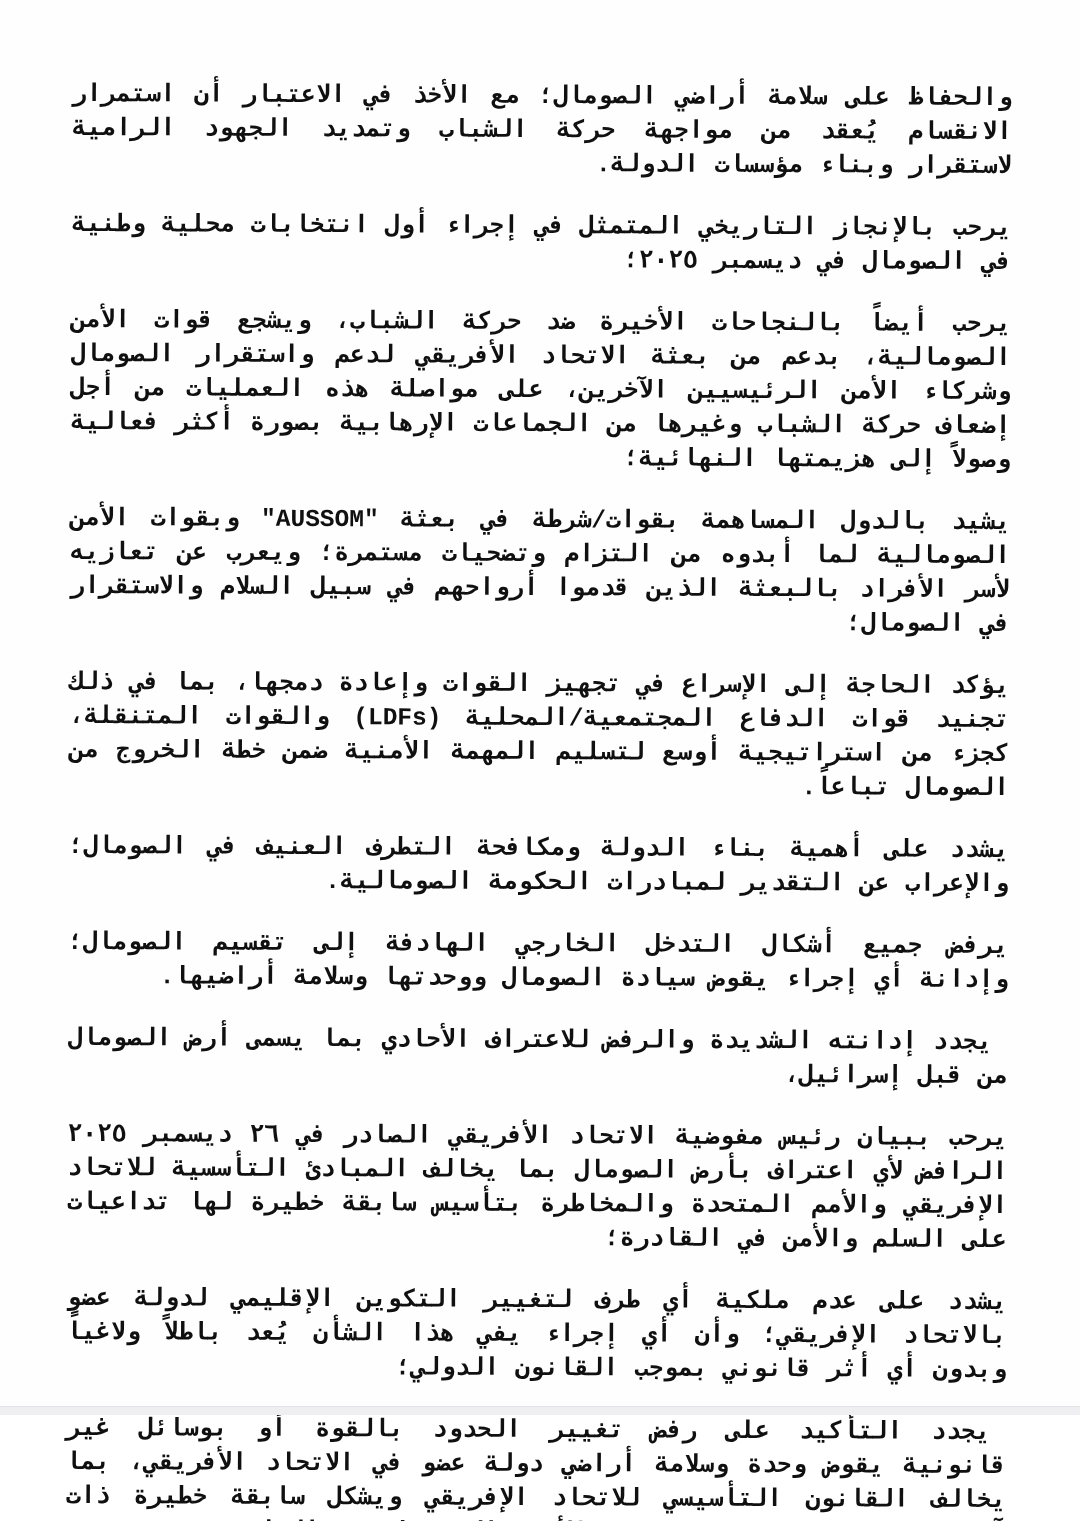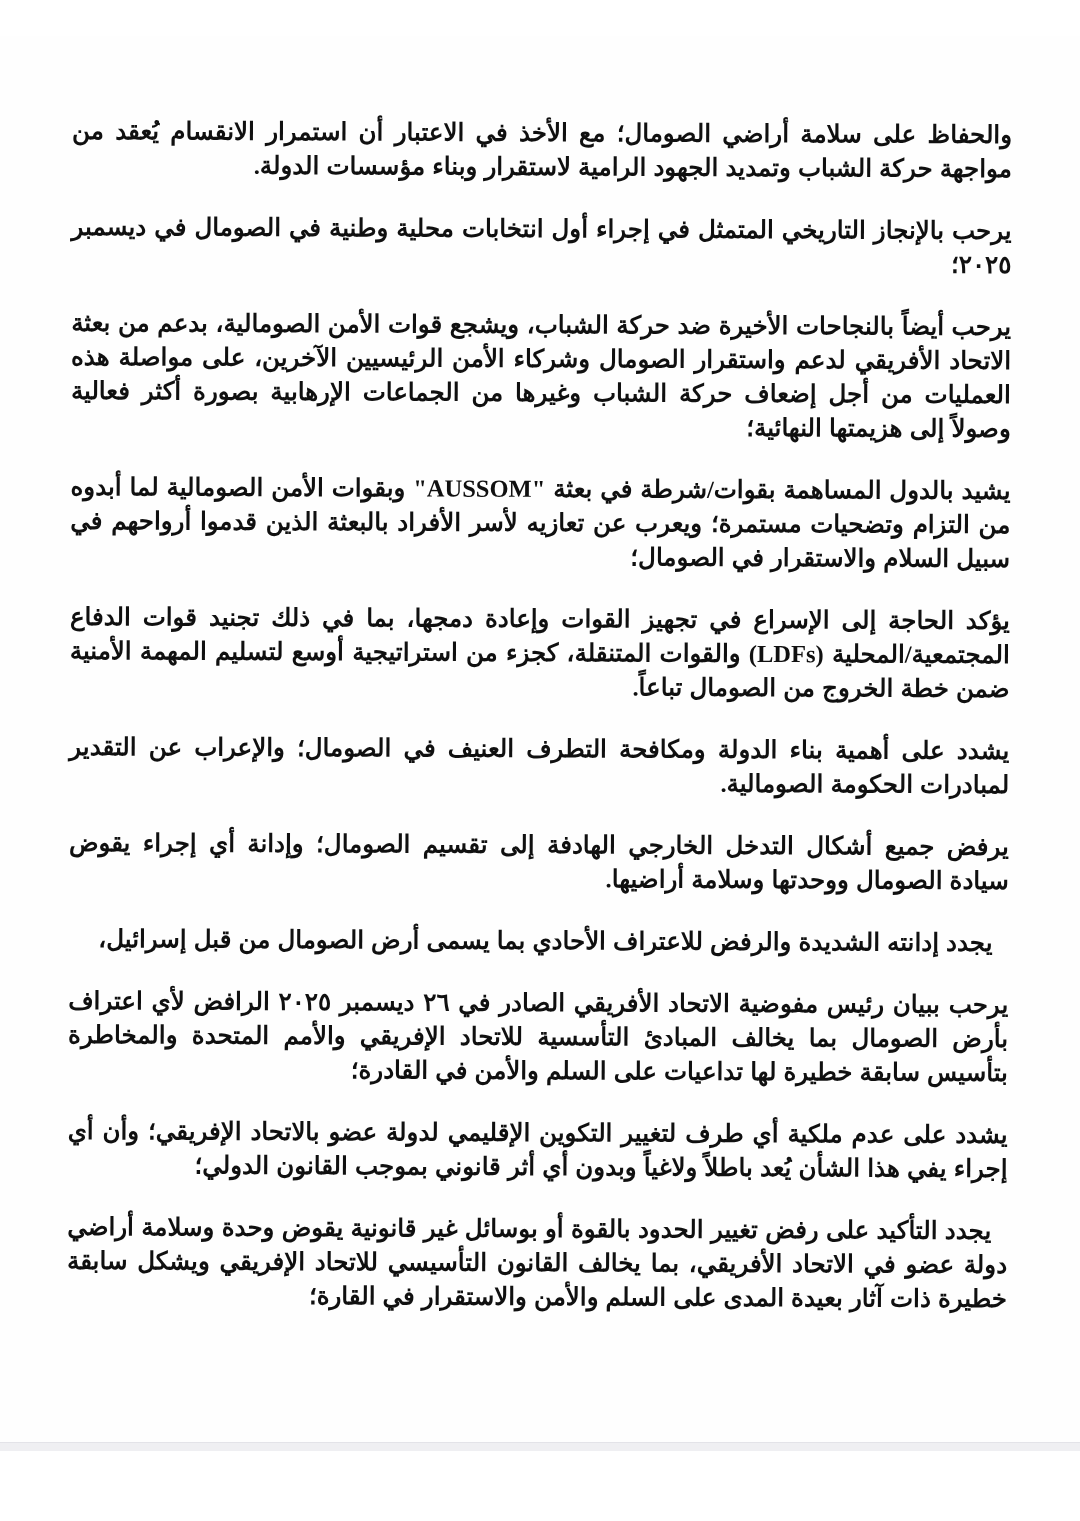--- a/index.html
+++ b/index.html
@@ -7,22 +7,21 @@
     width: 1080px;
     height: 1521px;
     overflow: hidden;
     background: #ffffff;
   }
   .page {
     position: relative;
     width: 1080px;
     height: 1415px;
     background: #fefefe;
-    font-family: Liberation Serif, serif;
-    margin-top: 36px;
+    font-family: Liberation Mono, monospace;
   }
   .sheet {
     position: absolute;
     top: 0; left: 0; right: 0; bottom: 0;
     padding: 80px 70px 0 70px;
     direction: rtl;
     transform: rotate(0.25deg);
     transform-origin: 50% 40%;
   }
   .para {

